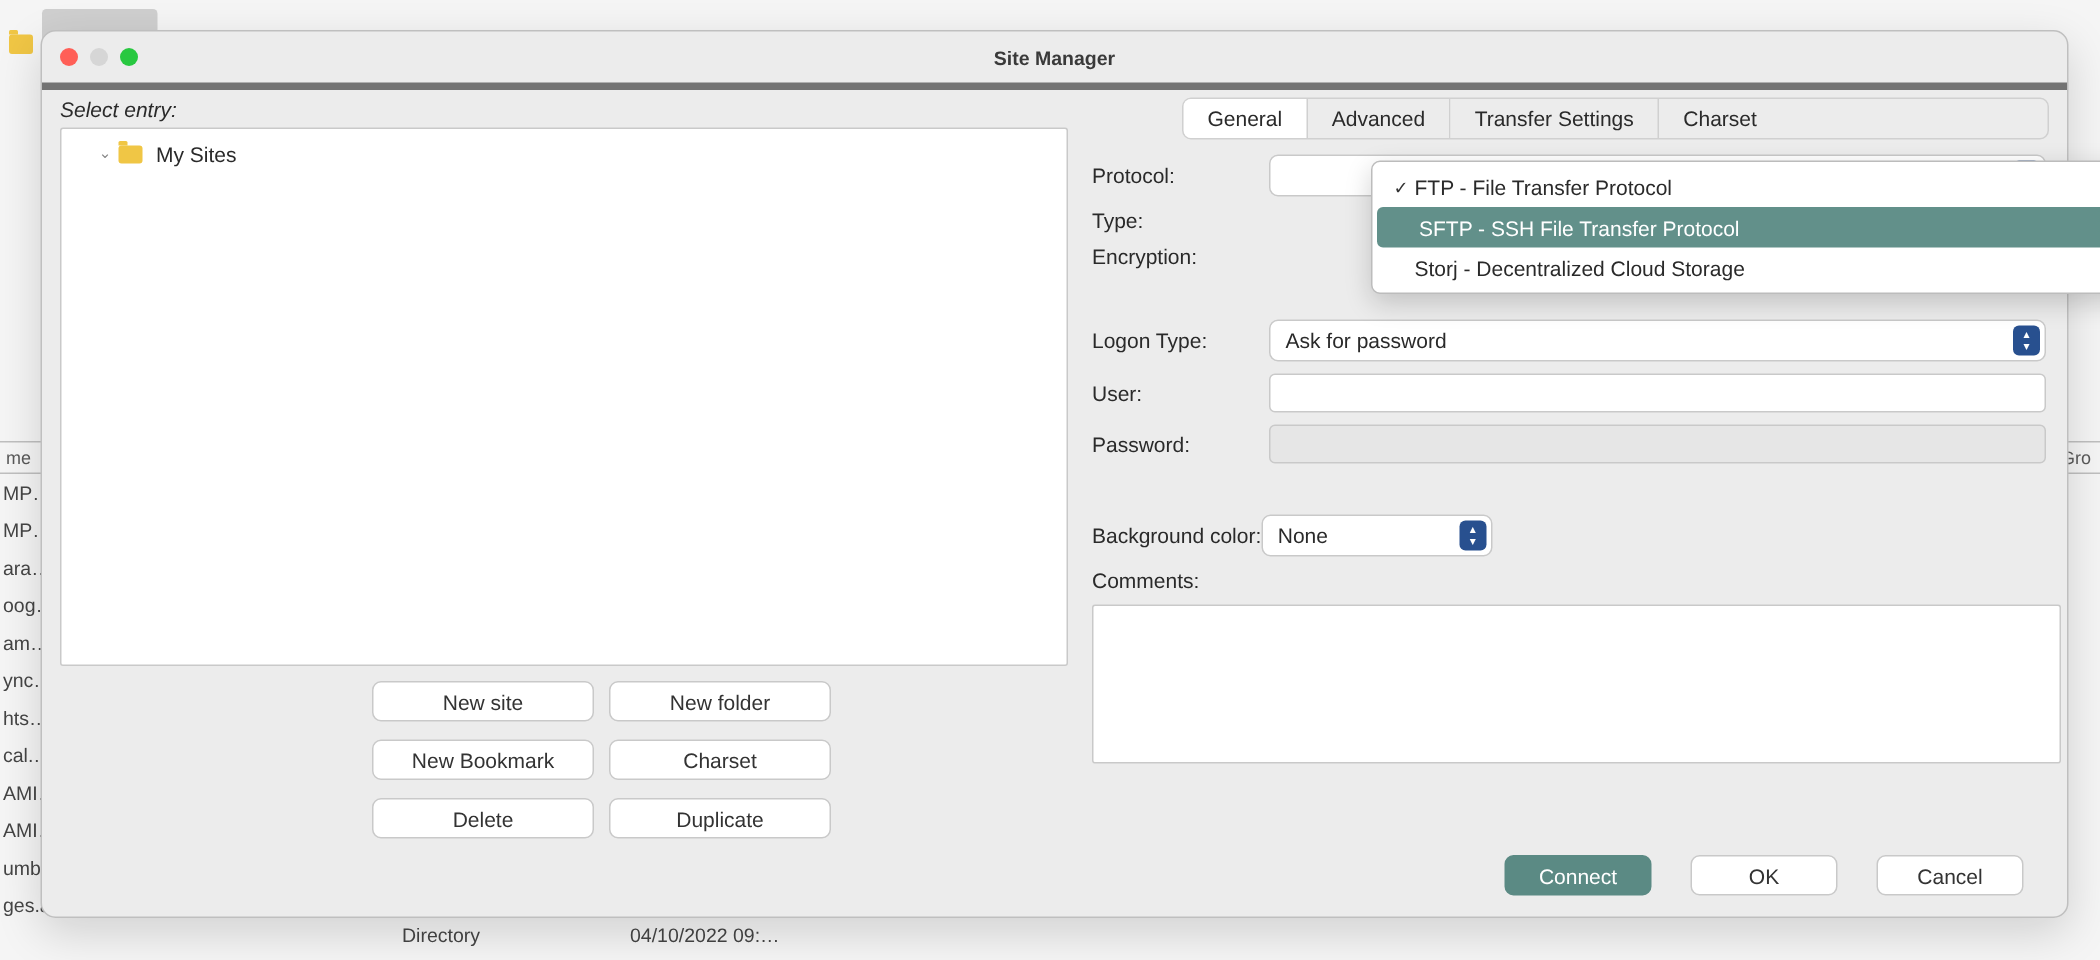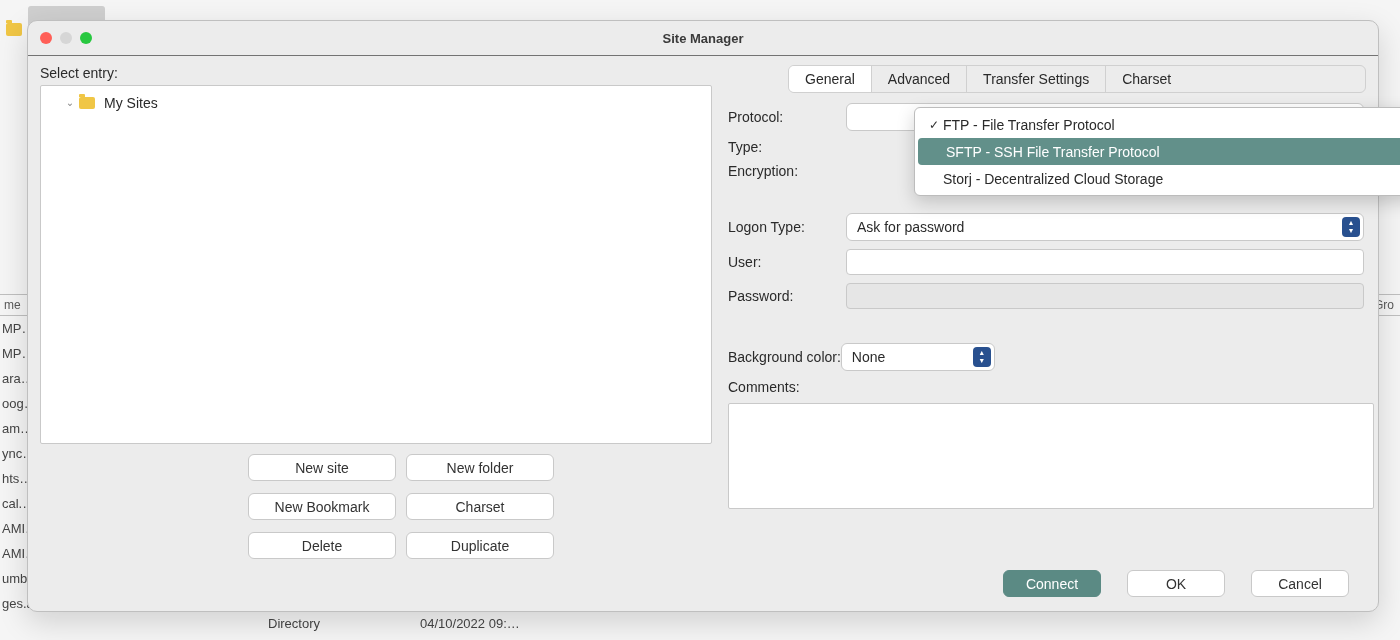--- a/index.html
+++ b/index.html
@@ -33,31 +33,31 @@
   .bg-rows{position:absolute;left:0;top:0;width:1400px;height:640px;}
   .bg-icon{width:16px;height:13px;background:var(--folder);border-radius:2px;margin-right:6px;position:relative;}
   .bg-icon::before{content:"";position:absolute;top:-3px;left:0;width:6px;height:3px;background:var(--folder);border-radius:1px 1px 0 0;}
   .bg-tab{background:#cfcfcf;color:#fff;font-size:12px;padding:16px 6px;border-radius:3px;display:inline-block;}
   .bg-col-head{position:absolute;top:294px;left:0;right:0;height:20px;border-top:1px solid #bfbfbf;border-bottom:1px solid #bfbfbf;font-size:12px;color:#5a5a5a;display:flex;align-items:center;}
   .bg-list{position:absolute;top:316px;left:0;font-size:13px;color:#454545;line-height:25px;}
   .bg-list div{padding-left:2px;}
 
   
   .window{position:absolute;left:27px;top:20px;width:1350px;height:590px;background:var(--win-bg);border:1px solid #bfbfbf;border-radius:10px;box-shadow:0 10px 30px rgba(0,0,0,0.15);}
-  .titlebar{height:34px;display:flex;align-items:center;position:relative;border-bottom:1px solid #737373;}
+  .titlebar{height:34px;display:flex;align-items:center;position:relative;border-bottom:5px solid #737373;}
   .traffic{position:absolute;left:12px;top:11px;display:flex;gap:8px;}
   .dot{width:12px;height:12px;border-radius:50%;}
   .dot.red{background:var(--red);} .dot.gray{background:#d6d6d6;} .dot.green{background:var(--green);}
   .title{width:100%;text-align:center;font-size:13px;font-weight:600;color:#3a3a3a;}
 
   .content{position:absolute;left:0;top:34px;right:0;bottom:52px;padding:10px 12px 0 12px;display:flex;gap:16px;}
   .col-left{flex:0 0 672px;display:flex;flex-direction:column;}
   .col-right{flex:1;display:flex;flex-direction:column;}
 
-  .label-sm{font-size:14px;color:var(--label);margin-bottom:4px;}
+  .label-sm{font-size:14px;color:var(--label);margin-bottom:4px;font-style:italic;}
   .tree-panel{background:var(--white);border:1px solid var(--panel-border);border-radius:2px;height:364px;overflow:auto;}
   .tree{padding:6px 4px;user-select:none;line-height:20px;}
   .tree-row{display:flex;align-items:center;height:22px;white-space:nowrap;}
   .chev{width:14px;text-align:center;color:var(--chevron);font-size:10px;cursor:pointer;}
   .folder-ico{width:16px;height:12px;background:var(--folder);border-radius:2px;margin:0 6px 0 2px;position:relative;}
   .folder-ico::before{content:"";position:absolute;top:-3px;left:0;width:6px;height:3px;background:var(--folder);border-radius:1px 1px 0 0;}
   .site-ico{width:12px;height:14px;background:linear-gradient(#6fa05f,#4b7a42);border:1px solid #3e6237;border-radius:2px;margin:0 6px 0 2px;}
   .tree-label{padding:1px 3px;}
   .tree-label.sel{background:var(--sel);color:var(--sel-text);}
   .indent-1{padding-left:18px;}

